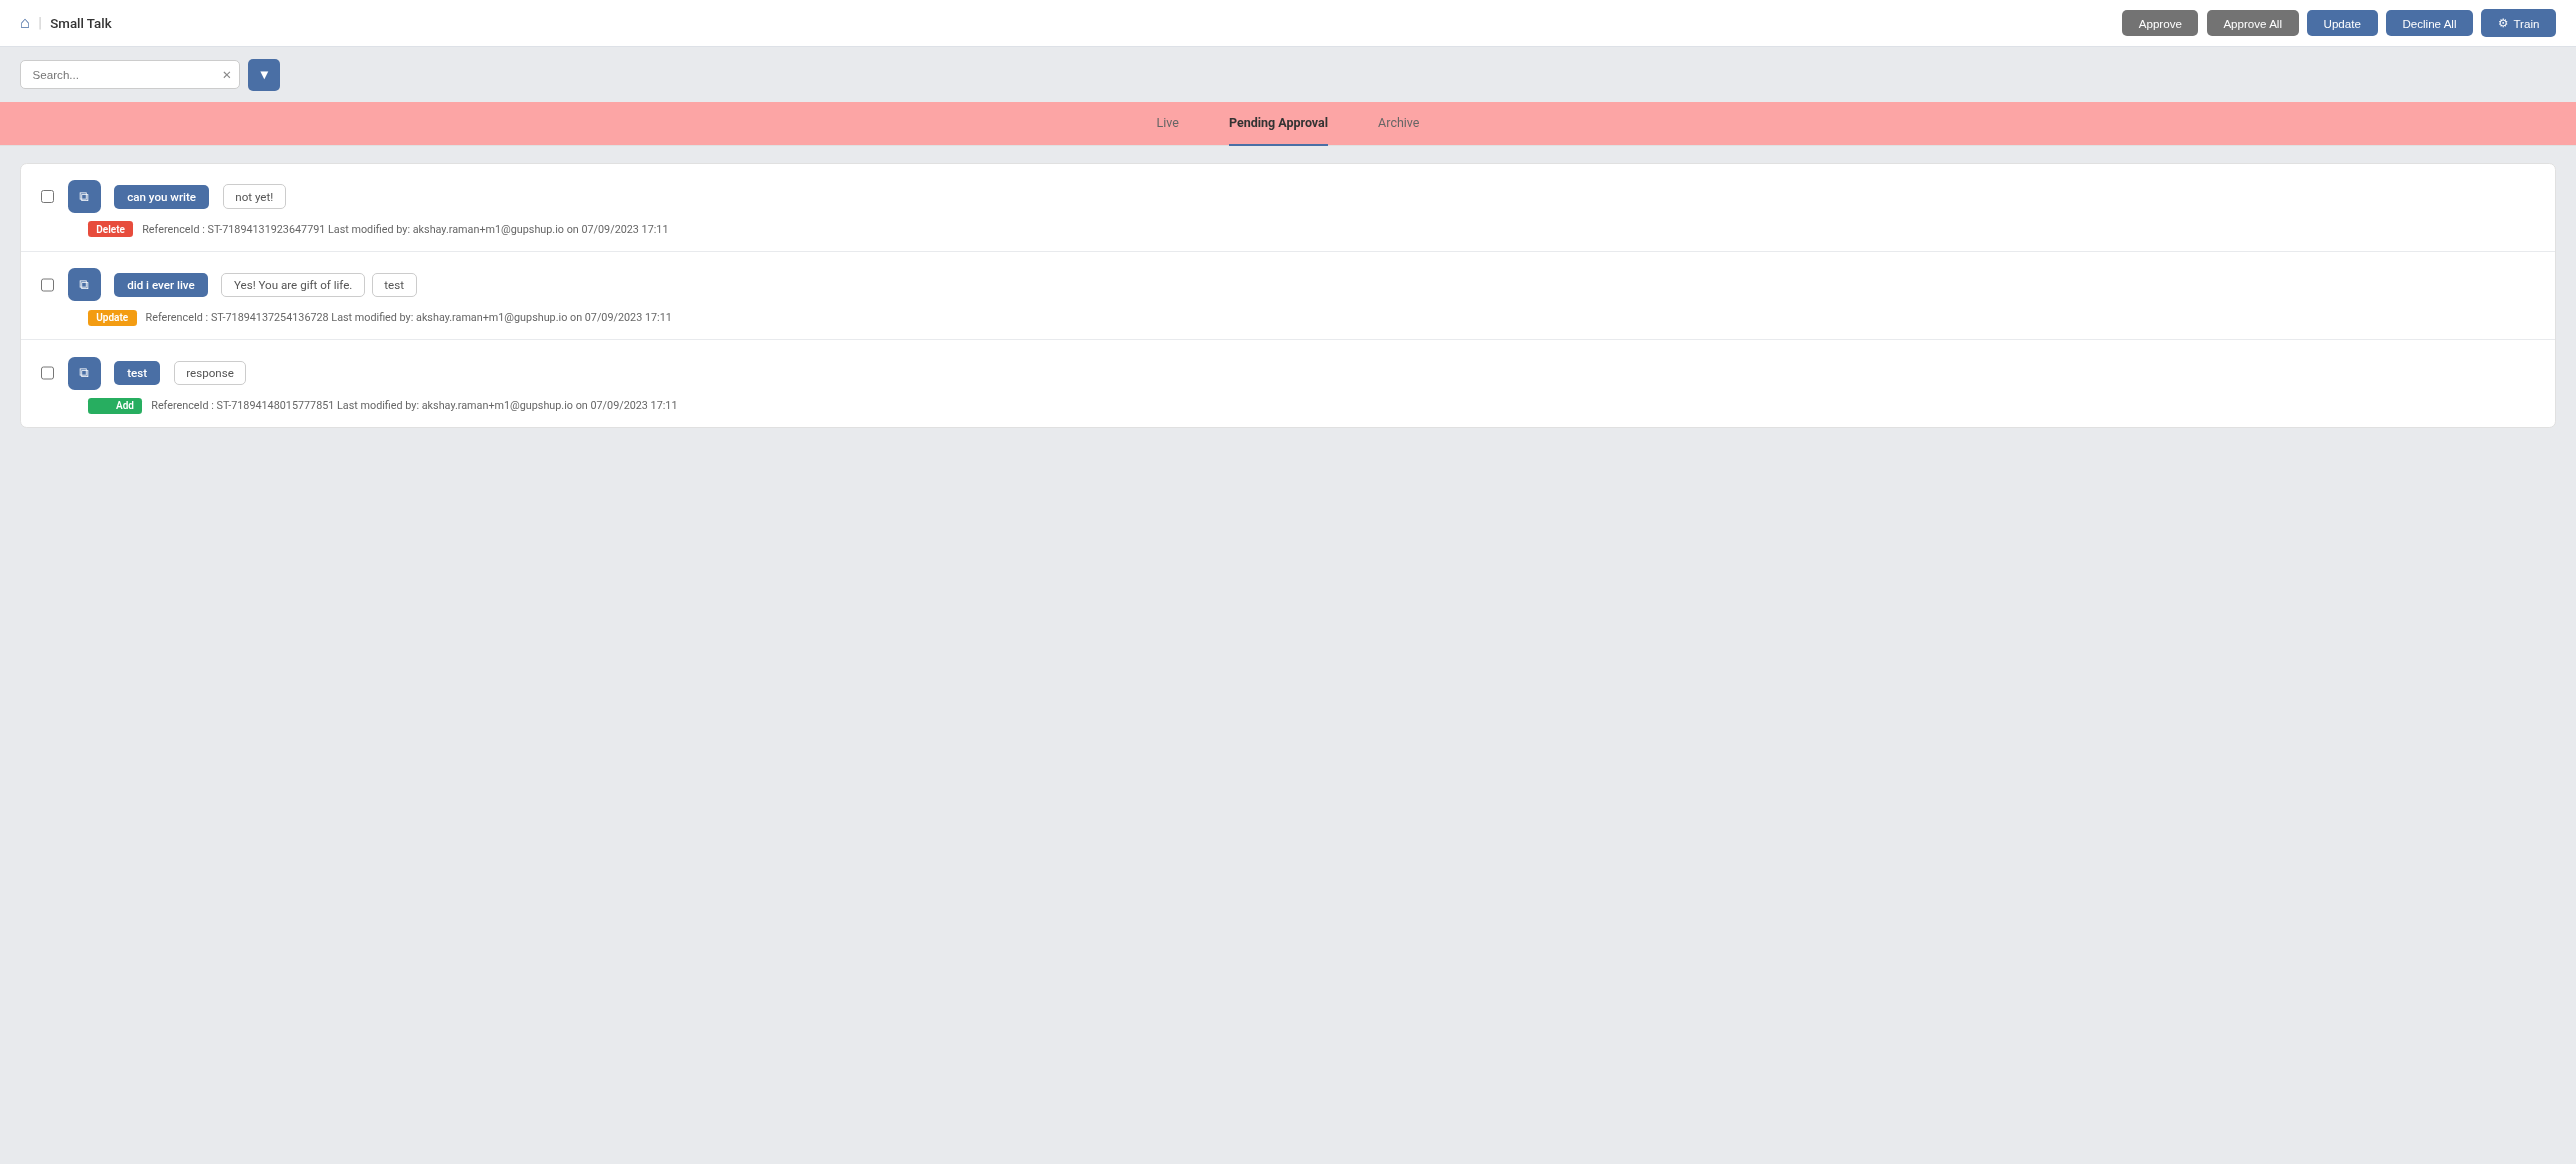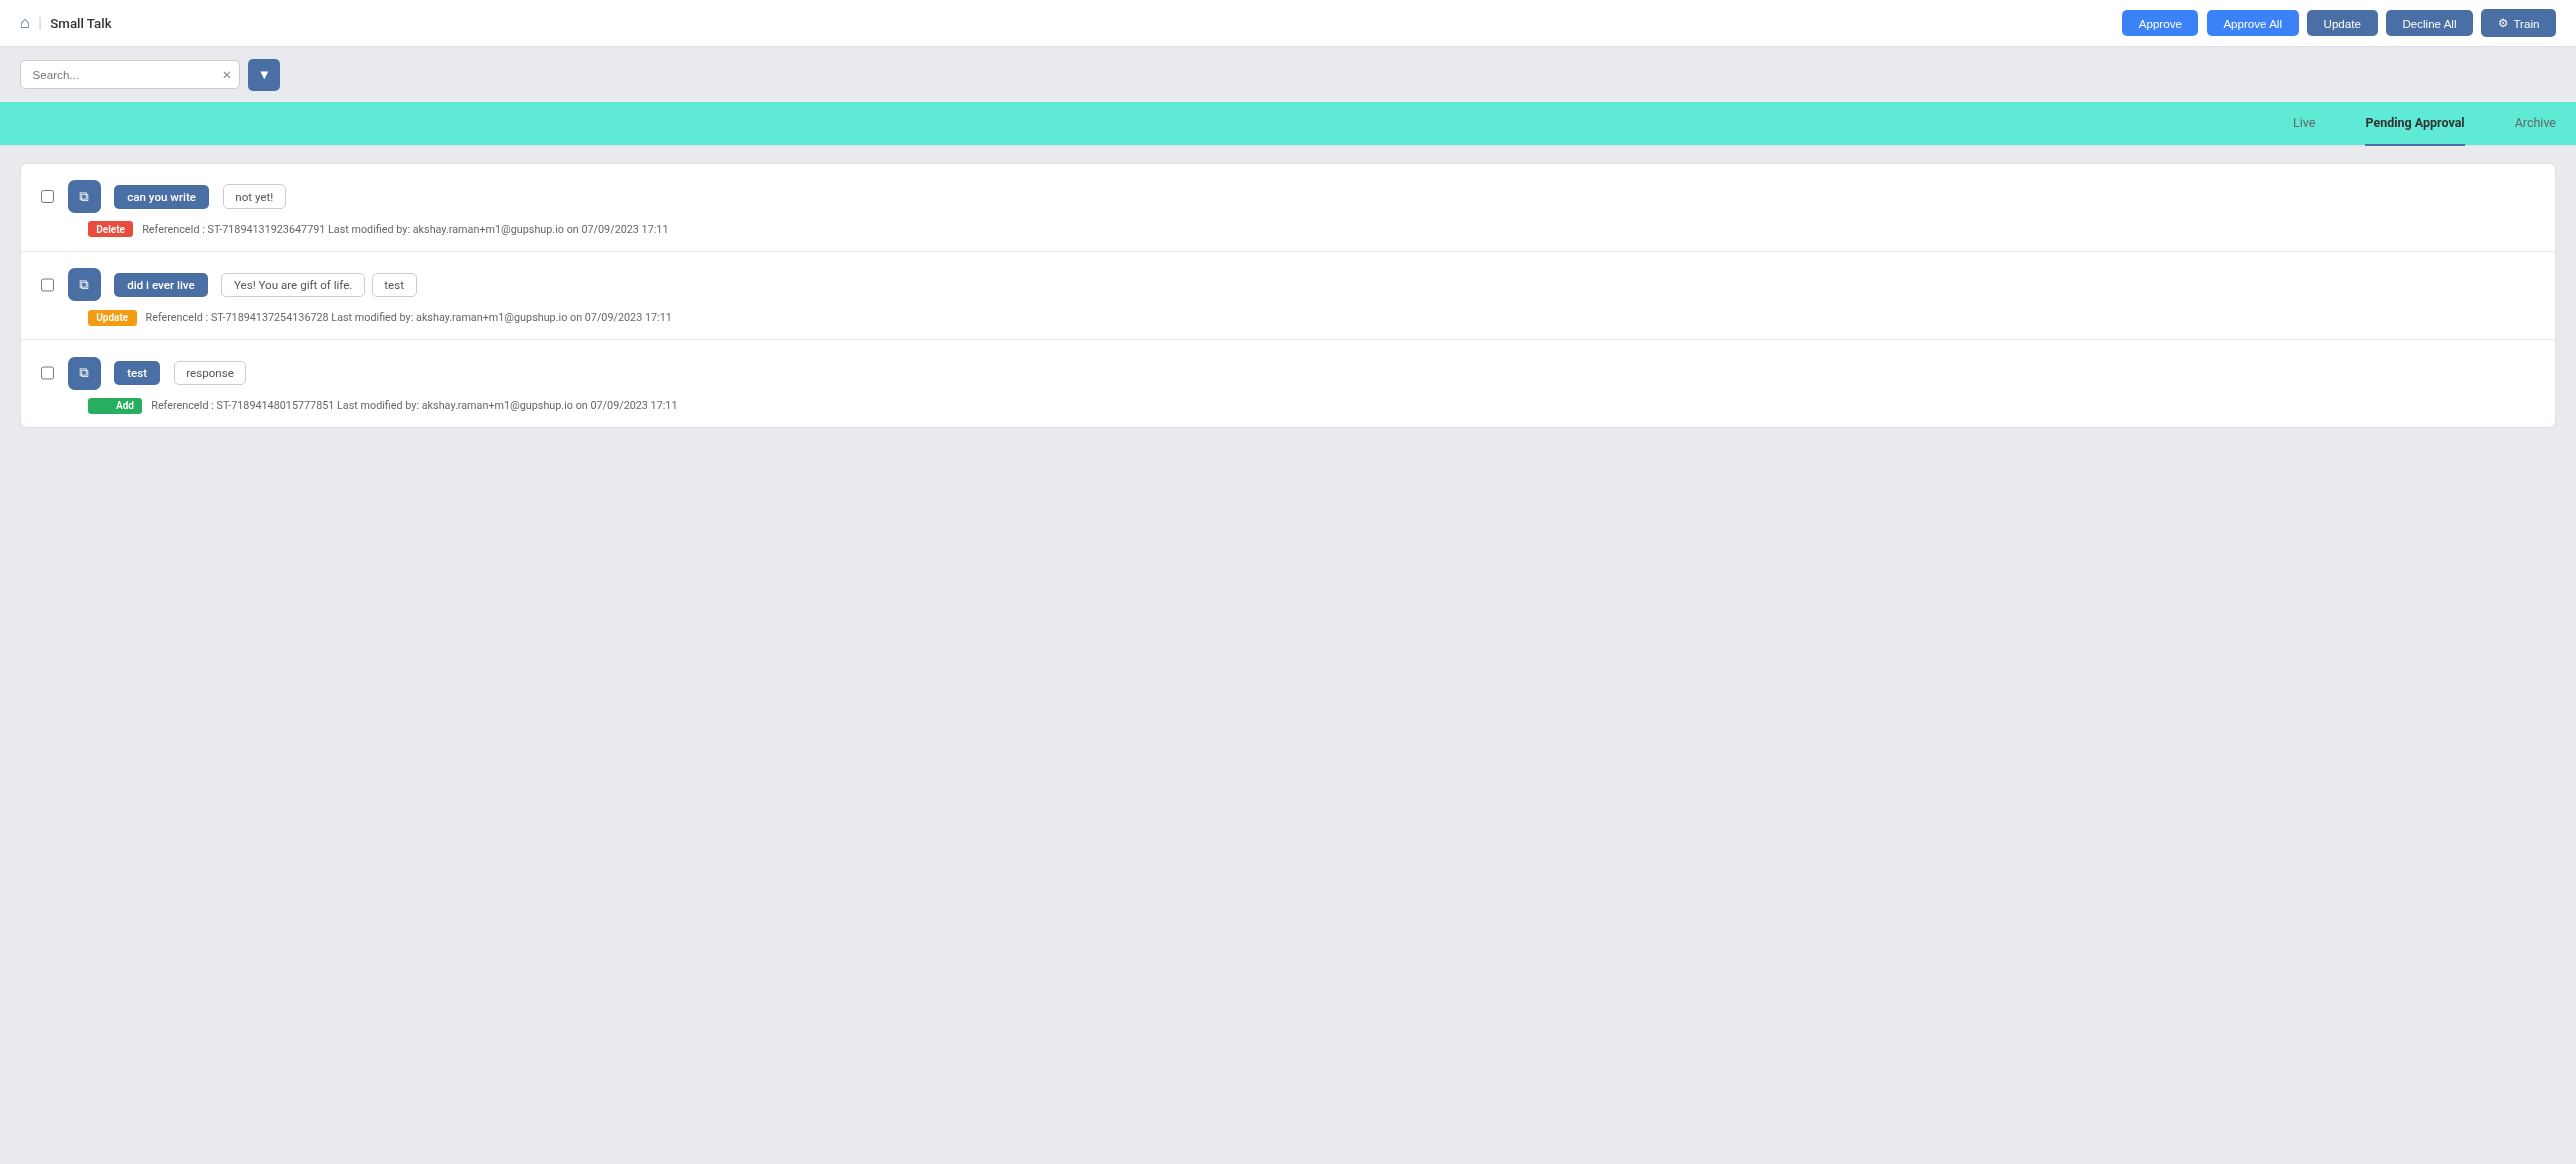--- a/index.html
+++ b/index.html
@@ -43,21 +43,21 @@
     .btn {
       padding: 6.7px 16.6px;
       border-radius: 5px;
       font-size: 11.6px;
       font-weight: 500;
       cursor: pointer;
       border: none;
       transition: background 0.2s;
     }
     .btn-primary {
-      background: #3b82f6;
+      background: #737373;
       color: #fff;
       text-align: center;
     }
     .btn-danger {
       background: #4a6fa5;
       color: #fff;
     }
     .btn-train {
       background: #4a6fa5;
       color: #fff;
@@ -109,23 +109,23 @@
       display: flex;
       align-items: center;
       justify-content: center;
       cursor: pointer;
       color: #fff;
       font-size: 13.3px;
     }
 
     
     .tabs-container {
-      background: #5eead4;
-      display: flex;
-      justify-content: flex-end;
+      background: #fca5a5;
+      display: flex;
+      justify-content: center;
       gap: 50px;
       padding: 0 20px;
       border-bottom: 0.8px solid #e0e0e0;
     }
     .tab {
       padding: 13.3px 0;
       font-size: 12.5px;
       color: #666;
       cursor: pointer;
       border-bottom: 2.5px solid transparent;

